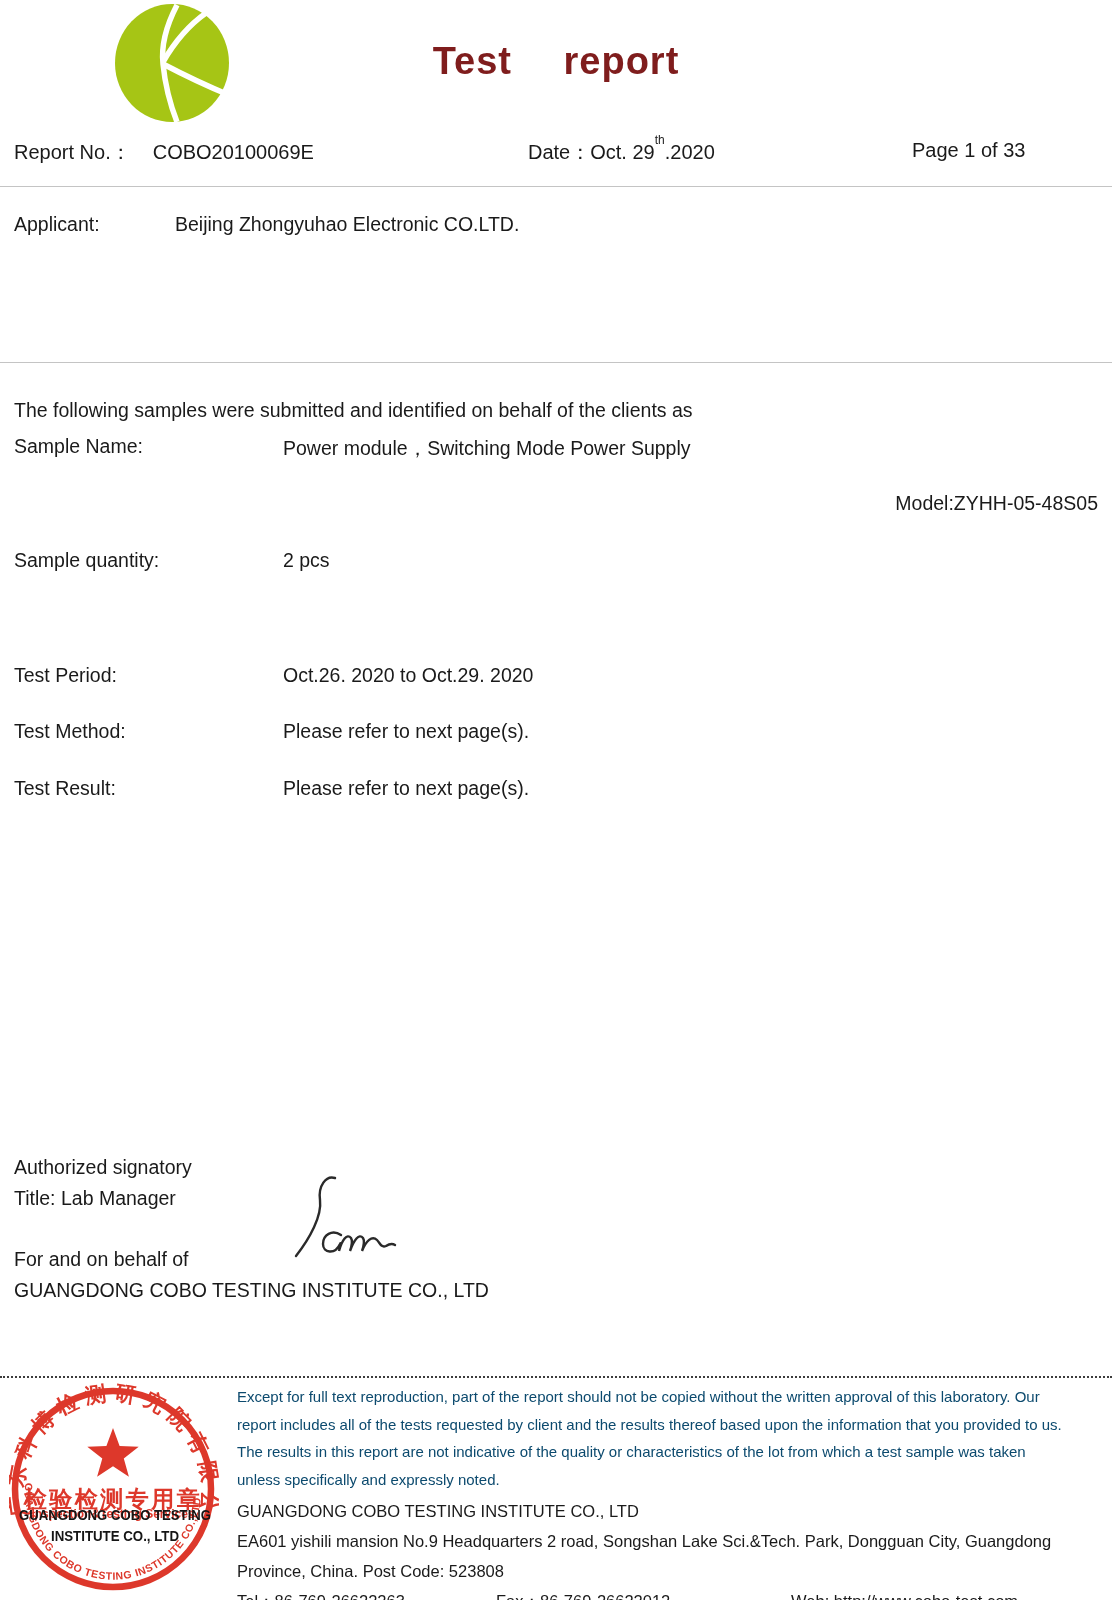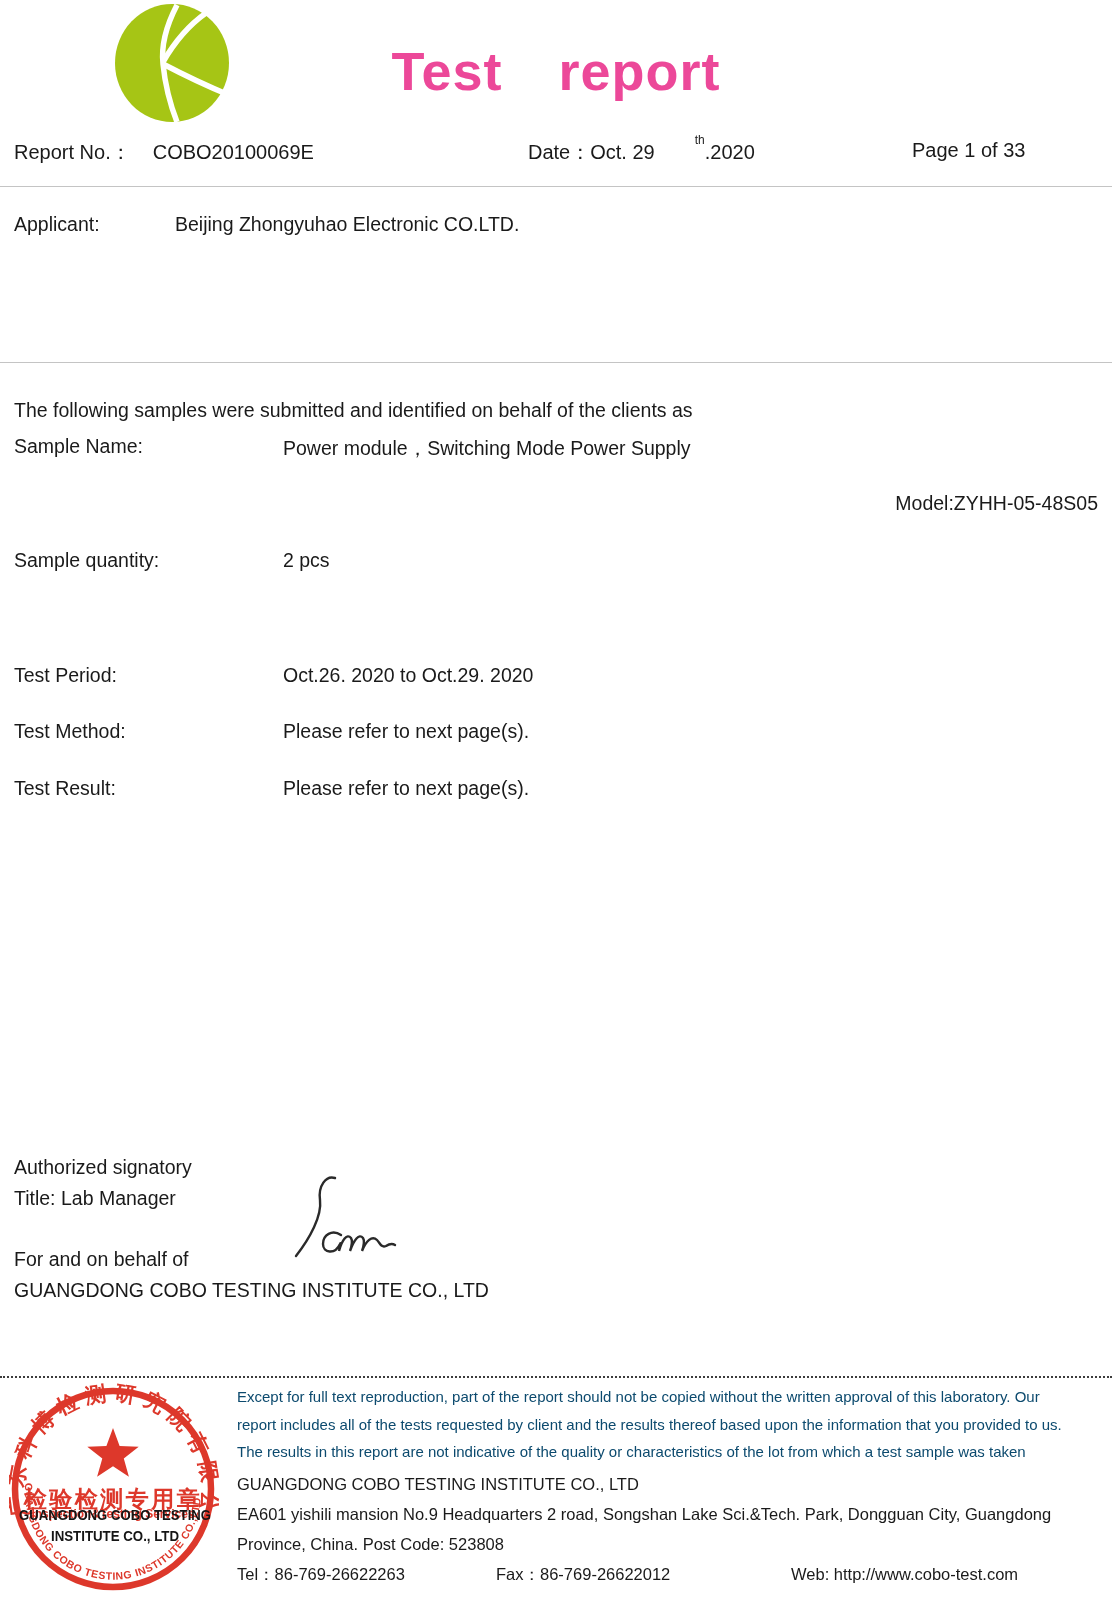--- a/index.html
+++ b/index.html
@@ -6,28 +6,28 @@
   .page {
     position:relative; width:1112px; height:1600px; background:#ffffff;
     font-family:"Liberation Sans","DejaVu Sans",sans-serif; color:#1a1a1a;
     overflow:hidden;
   }
 
   
   .logo { position:absolute; left:112px; top:2px; width:120px; height:122px; }
   .title {
     position:absolute; left:0; right:0; top:40px; text-align:center;
-    font-size:54px; font-weight:bold; letter-spacing:1px; word-spacing:40px; color:#ec4899;
+    font-size:38px; font-weight:bold; letter-spacing:1px; word-spacing:40px; color:#7f1d1d;
   }
   .meta { position:absolute; top:139px; left:0; right:0; font-size:20px; }
   .meta .m-report { position:absolute; left:14px; }
   .meta .m-date   { position:absolute; left:528px; }
   .meta .m-page   { position:absolute; left:912px; }
   .meta .val { margin-left:22px; }
-  sup.th { font-size:12px; position:relative; top:-7px;margin-left:40px; }
+  sup.th { font-size:12px; position:relative; top:-7px; }
 
   .rule { position:absolute; left:0; right:0; height:0; border-top:1px solid #c4c4c4; }
 
   
   .row { position:absolute; left:14px; right:14px; font-size:19.5px; }
   .row .lab { display:inline-block; vertical-align:top; }
   .lab-w1 { width:161px; }
   .lab-w2 { width:269px; }
 
   
@@ -125,20 +125,21 @@
       <textPath href="#sealBottomArc" startOffset="10">GUANGDONG COBO TESTING INSTITUTE CO.,LTD</textPath>
     </text>
     <text x="106" y="137" text-anchor="middle" font-size="15" font-weight="bold" fill="#151515" textLength="192" lengthAdjust="spacingAndGlyphs">GUANGDONG COBO TESTING</text>
     <text x="106" y="158" text-anchor="middle" font-size="15" font-weight="bold" fill="#151515" textLength="128" lengthAdjust="spacingAndGlyphs">INSTITUTE CO., LTD</text>
   </svg>
 
   <div class="footer-text">
     <div class="disc">Except for full text reproduction, part of the report should not be copied without the written approval of this laboratory. Our</div>
     <div class="disc">report includes all of the tests requested by client and the results thereof based upon the information that you provided to us.</div>
     <div class="disc">The results in this report are not indicative of the quality or characteristics of the lot from which a test sample was taken</div>
+    <div class="disc">unless specifically and expressly noted.</div>
     <div class="finfo">
       <div>GUANGDONG COBO TESTING INSTITUTE CO., LTD</div>
       <div>EA601 yishili mansion No.9 Headquarters 2 road, Songshan Lake Sci.&amp;Tech. Park, Dongguan City, Guangdong</div>
       <div>Province, China. Post Code: 523808</div>
       <div class="tel-row">
         <span class="tel-pos">Tel：86-769-26622263</span>
         <span class="fax-pos">Fax：86-769-26622012</span>
         <span class="web-pos">Web: http://www.cobo-test.com</span>
       </div>
     </div>

